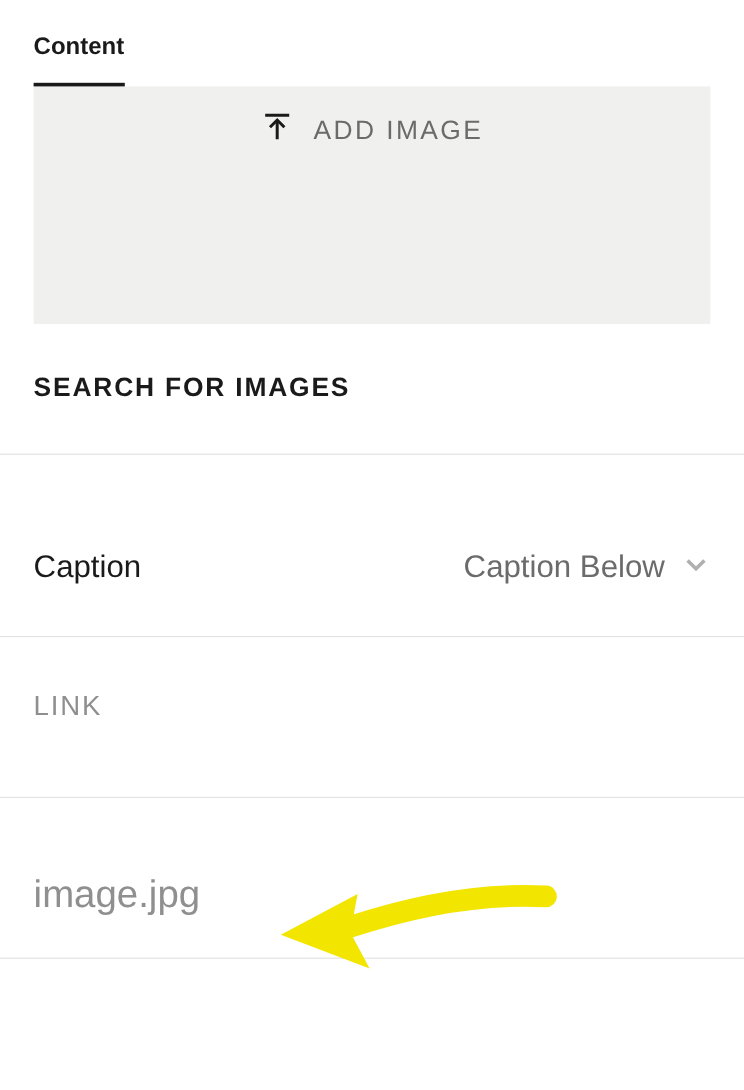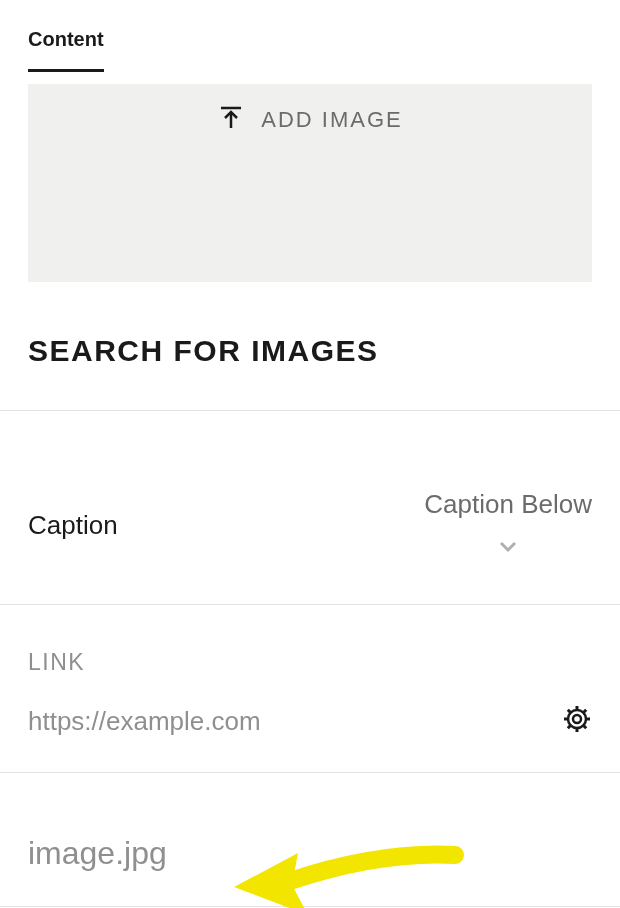--- a/index.html
+++ b/index.html
@@ -21,21 +21,21 @@
       padding-bottom: 18px;
       cursor: pointer;
       color: #8f8f8f;
     }
     .tab.active {
       color: #1a1a1a;
       border-bottom: 3px solid #1a1a1a;
       font-weight: 600;
     }
     .upload-box {
-      margin: 12px 28px;
+      margin: 0 28px;
       background: #f0f0ef;
       height: 198px;
       display: flex;
       flex-direction: column;
       align-items: center;
     }
     .upload-row {
       display: flex;
       align-items: center;
       gap: 16px;
@@ -45,21 +45,21 @@
       font-size: 22px;
       font-weight: 500;
       letter-spacing: 2px;
       color: #6b6b6b;
     }
     .search-section {
       padding: 40px 28px 42px 28px;
       border-bottom: 1px solid #e3e3e3;
     }
     .search-label {
-      font-size: 30px;
+      font-size: 22px;
       font-weight: 700;
       letter-spacing: 1.5px;
       color: #1a1a1a;
     }
     .caption-section {
       padding: 78px 28px 42px 28px;
       border-bottom: 1px solid #e3e3e3;
       display: flex;
       justify-content: space-between;
       align-items: center;
@@ -67,21 +67,20 @@
     }
     .caption-label {
       font-size: 26px;
       color: #1a1a1a;
     }
     .caption-select {
       display: flex;
       align-items: center;
       gap: 14px;
       cursor: pointer;
-      flex-direction: column;
     }
     .caption-value {
       font-size: 26px;
       color: #6b6b6b;
     }
     .link-section {
       padding: 44px 28px 34px 28px;
       border-bottom: 1px solid #e3e3e3;
     }
     .field-label {
@@ -159,41 +158,20 @@
     <span>
       <svg width="24" height="24" viewBox="0 0 24 24" fill="none" stroke="#b0b0b0" stroke-width="3">
         <polyline points="5,9 12,16 19,9"></polyline>
       </svg>
     </span>
   </div>
 </div>
 
 <div class="link-section">
   <div class="field-label">LINK</div>
-  <div class="link-row">
-    <input class="link-input" type="text" placeholder="https://example.com" style="">
-    <span>
-      <svg width="30" height="30" viewBox="0 0 30 30">
-        <g fill="none" stroke="#1a1a1a" stroke-width="2.5">
-          <circle cx="15" cy="15" r="9"></circle>
-          <circle cx="15" cy="15" r="4"></circle>
-        </g>
-        <g fill="#1a1a1a">
-          <rect x="13.5" y="2" width="3" height="5"></rect>
-          <rect x="13.5" y="23" width="3" height="5"></rect>
-          <rect x="2" y="13.5" width="5" height="3"></rect>
-          <rect x="23" y="13.5" width="5" height="3"></rect>
-          <rect x="13.5" y="2" width="3" height="5" transform="rotate(45 15 15)"></rect>
-          <rect x="13.5" y="23" width="3" height="5" transform="rotate(45 15 15)"></rect>
-          <rect x="2" y="13.5" width="5" height="3" transform="rotate(45 15 15)"></rect>
-          <rect x="23" y="13.5" width="5" height="3" transform="rotate(45 15 15)"></rect>
-        </g>
-      </svg>
-    </span>
-  </div>
 </div>
 
 <div class="filename-section">
   <input class="filename-input" type="text" placeholder="image.jpg" style="">
   <div class="arrow-annotation">
     <svg width="240" height="90" viewBox="0 0 240 90">
       <path d="M 225 22 Q 150 18 60 48" stroke="#f2e500" stroke-width="18" fill="none" stroke-linecap="round"></path>
       <polygon points="4,54 68,20 62,52 78,82" fill="#f2e500"></polygon>
     </svg>
   </div>

